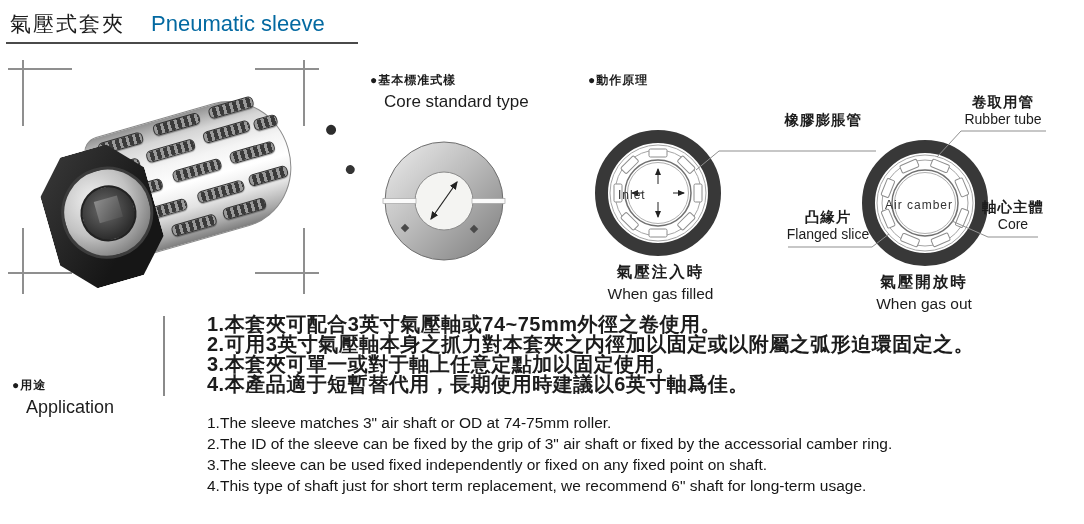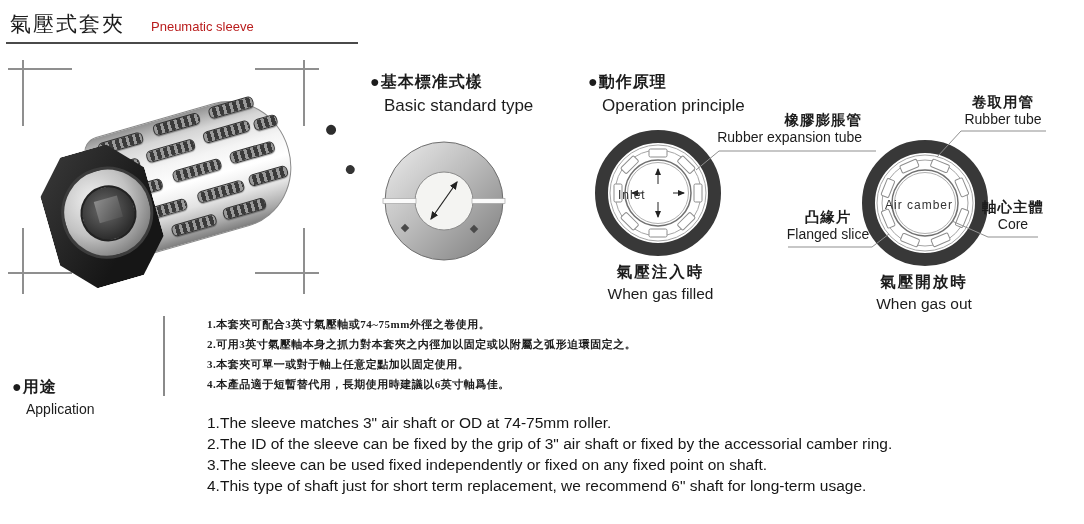--- a/index.html
+++ b/index.html
@@ -4,21 +4,21 @@
 <style>
   html,body{margin:0;padding:0;background:#ffffff;}
   #page{
     position:relative;width:1084px;height:524px;background:#ffffff;overflow:hidden;
     font-family:"Liberation Sans","DejaVu Sans",sans-serif;color:#1c1c1c;
   }
   .abs{position:absolute;}
   
   .title-row{left:10px;top:10px;display:flex;align-items:baseline;gap:26px;}
   .title-zh{font-size:21px;font-weight:normal;letter-spacing:2px;}
-  .title-en{font-size:13px;color:#b91c1c;}
+  .title-en{font-size:22px;color:#0369a1;}
   .title-rule{left:6px;top:42px;width:352px;height:2px;background:#4a4a4a;}
   
   .mark{background:#8f8f8f;}
   
   .product-rot{left:40px;top:72px;width:270px;height:220px;transform:rotate(-16deg);transform-origin:55% 60%;}
   .cyl-body{position:absolute;left:62px;top:42px;width:196px;height:126px;
     border:1px solid #8a8a8a;
     border-radius:16px 60px 60px 16px / 16px 63px 63px 16px;
     background:linear-gradient(180deg,#939393 0%,#d6d6d6 16%,#f4f4f4 36%,#ffffff 54%,#e3e3e3 74%,#a9a9a9 91%,#7e7e7e 100%);}
   .strip{position:absolute;height:10px;border:1px solid #2e2e2e;border-radius:5px;
@@ -27,32 +27,32 @@
   .valve2{position:absolute;left:246px;top:96px;width:9px;height:9px;border-radius:50%;background:#343434;}
   .chuck{position:absolute;left:8px;top:52px;width:108px;height:136px;background:linear-gradient(135deg,#3a3a3a,#161616 70%);
     clip-path:polygon(28% 0,72% 0,100% 24%,100% 76%,72% 100%,28% 100%,0 76%,0 24%);}
   .bore-outer{position:absolute;left:22px;top:72px;width:86px;height:86px;border-radius:50%;
     background:radial-gradient(circle at 38% 32%,#f2f2f2,#c2c2c2 45%,#8b8b8b 72%,#5a5a5a 95%);
     border:3px solid #3c3c3c;}
   .bore-inner{position:absolute;left:41px;top:91px;width:52px;height:52px;border-radius:50%;
     background:radial-gradient(circle at 45% 40%,#6b6b6b,#2e2e2e 70%);border:2px solid #222;}
   .keyway{position:absolute;left:58px;top:104px;width:24px;height:22px;background:linear-gradient(135deg,#8d8d8d,#4f4f4f);}
   
-  .h-zh{font-size:16px;font-weight:bold;letter-spacing:1px;}
+  .h-zh{font-size:12px;font-weight:bold;letter-spacing:1px;}
   .h-en{font-size:17px;margin-top:3px;padding-left:14px;}
   
   .lab{line-height:1.15;}
   .lab .zh{font-size:14.5px;font-weight:bold;letter-spacing:1px;display:block;}
   .lab .en{font-size:14px;display:block;}
   .cap .zh{font-size:15.5px;font-weight:bold;letter-spacing:2px;display:block;}
   .cap .en{font-size:15.5px;display:block;margin-top:2px;}
   .center-label{font-size:12px;color:#333;letter-spacing:1px;white-space:nowrap;text-align:left;}
   
   .app-divider{left:163px;top:316px;width:2px;height:80px;background:#8a8a8a;}
-  .notes-zh div{font-size:11px;font-weight:600;line-height:20px;letter-spacing:.5px;white-space:nowrap;font-family:Liberation Serif, serif;}
+  .notes-zh div{font-size:20px;font-weight:600;line-height:20px;letter-spacing:.5px;white-space:nowrap;}
   .notes-en div{font-size:15.5px;line-height:21px;white-space:nowrap;color:#161616;}
   svg.overlay{position:absolute;left:0;top:0;pointer-events:none;}
 </style>
 </head>
 <body>
 
 <div id="page">
 
   <div class="abs title-row">
     <span class="title-zh">氣壓式套夾</span>
@@ -90,25 +90,24 @@
       <div class="valve2"></div>
     </div>
     <div class="chuck"></div>
     <div class="bore-outer"></div>
     <div class="bore-inner"></div>
     <div class="keyway"></div>
   </div>
 
   <div class="abs" style="left:370px;top:72px;">
     <div class="h-zh">●基本標准式樣</div>
-    <div class="h-en">Basic standard type</div>
+    <div class="h-en">Core standard type</div>
   </div>
   <div class="abs" style="left:588px;top:72px;">
     <div class="h-zh">●動作原理</div>
-    <div class="h-en">Operation principle</div>
   </div>
 
   <svg class="overlay" width="1084" height="524" viewBox="0 0 1084 524">
     <defs>
       <linearGradient id="metal" x1="0" y1="0" x2="1" y2="1">
         <stop offset="0" stop-color="#ededed"></stop>
           <stop offset="0.45" stop-color="#bdbdbd"></stop>
           <stop offset="1" stop-color="#7c7c7c"></stop>
       </linearGradient>
       <marker id="ah" markerWidth="8" markerHeight="8" refX="6" refY="3" orient="auto">
@@ -209,21 +208,20 @@
       <polyline points="788,247 872,247 889,234"></polyline>
       <polyline points="1038,237 988,237 952,221"></polyline>
     </g>
   </svg>
 
   <div class="abs center-label" style="left:618px;top:188px;width:80px;">Inlet</div>
   <div class="abs center-label" style="left:885px;top:198px;width:80px;">Air camber</div>
 
   <div class="abs lab" style="left:700px;top:112px;width:162px;text-align:right;">
     <span class="zh">橡膠膨脹管</span>
-    <span class="en">Rubber expansion tube</span>
   </div>
   <div class="abs lab" style="left:957px;top:94px;width:92px;text-align:center;">
     <span class="zh">卷取用管</span>
     <span class="en">Rubber tube</span>
   </div>
   <div class="abs lab" style="left:778px;top:209px;width:100px;text-align:center;">
     <span class="zh">凸緣片</span>
     <span class="en">Flanged slice</span>
   </div>
   <div class="abs lab" style="left:974px;top:199px;width:78px;text-align:center;">
@@ -235,21 +233,21 @@
     <span class="zh">氣壓注入時</span>
     <span class="en">When gas filled</span>
   </div>
   <div class="abs cap" style="left:845px;top:272px;width:158px;text-align:center;">
     <span class="zh">氣壓開放時</span>
     <span class="en">When gas out</span>
   </div>
 
   <div class="abs" style="left:12px;top:330px;margin-top:47px;">
     <div class="h-zh">●用途</div>
-    <div class="h-en" style="font-size:14px;">Application</div>
+    <div class="h-en" style="font-size:18px;">Application</div>
   </div>
   <div class="abs app-divider"></div>
 
   <div class="abs notes-zh" style="left:207px;top:314px;">
     <div>1.本套夾可配合3英寸氣壓軸或74~75mm外徑之卷使用。</div>
     <div>2.可用3英寸氣壓軸本身之抓力對本套夾之内徑加以固定或以附屬之弧形迫環固定之。</div>
     <div>3.本套夾可單一或對于軸上任意定點加以固定使用。</div>
     <div>4.本產品適于短暫替代用，長期使用時建議以6英寸軸爲佳。</div>
   </div>
 

